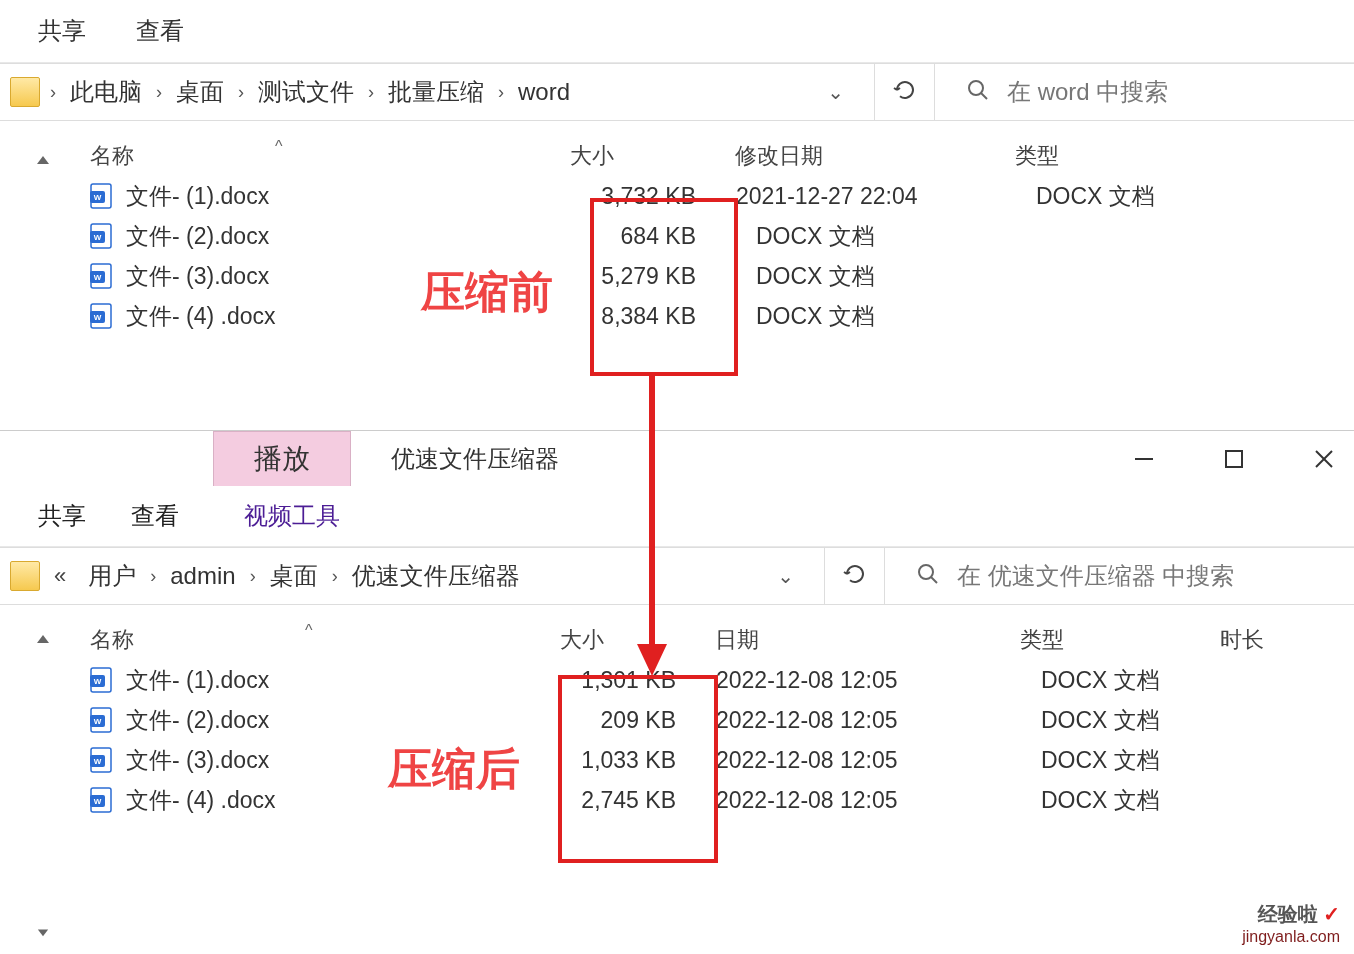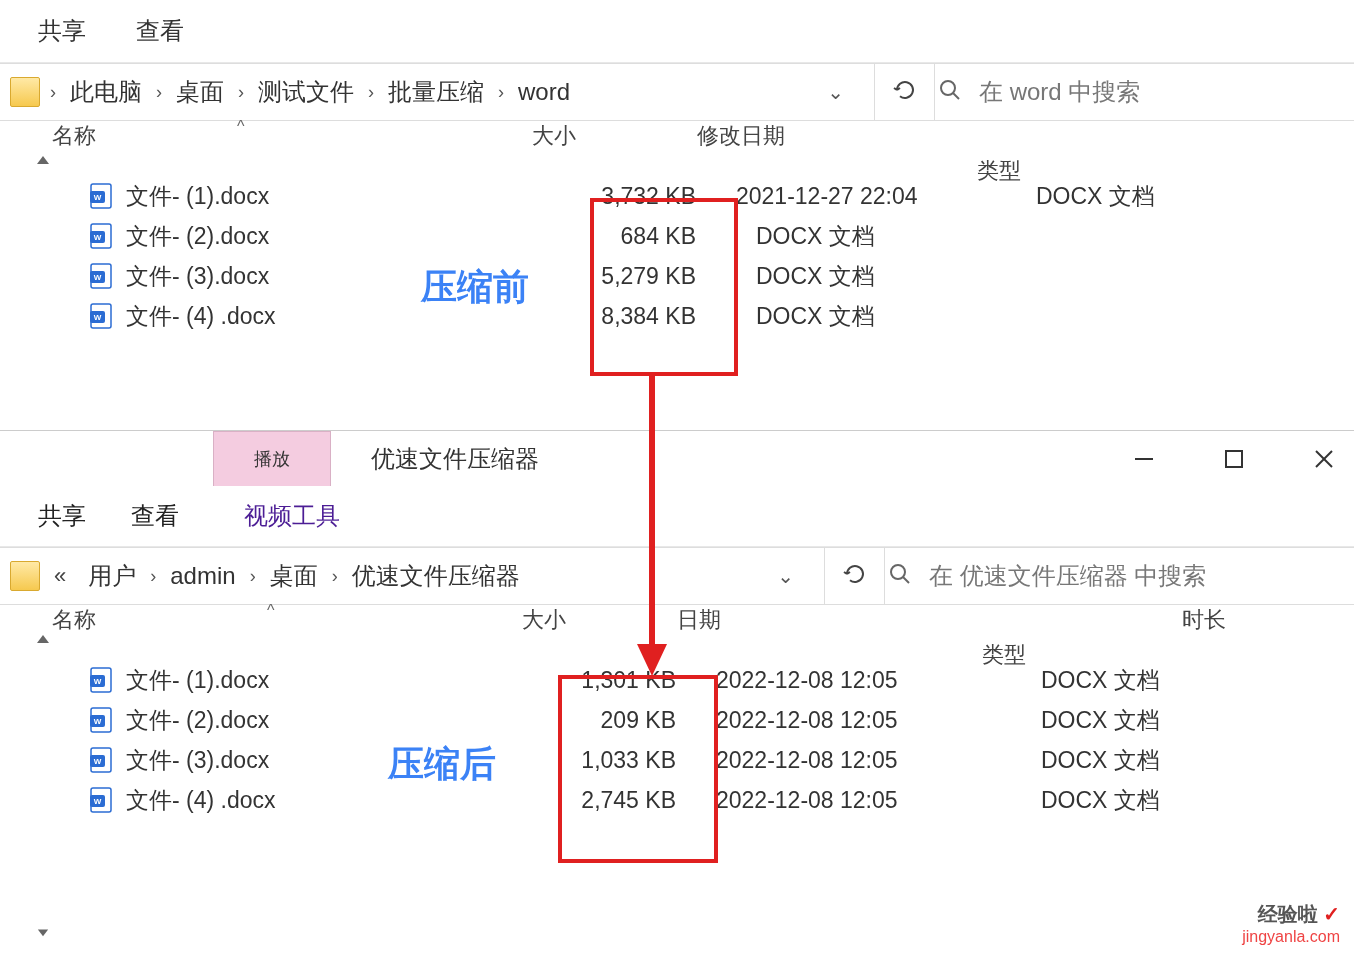--- a/index.html
+++ b/index.html
@@ -71,34 +71,34 @@
       justify-content: center;
       border-left: 1px solid #ddd;
     }
     .refresh-icon svg { width: 24px; height: 24px; }
     .search-box {
       display: flex;
       align-items: center;
       width: 420px;
       height: 100%;
       border-left: 1px solid #ddd;
-      padding: 0 4px;
+      padding: 0 32px;
       gap: 18px;
     }
     .search-icon svg { width: 22px; height: 22px; }
     .search-text { font-size: 24px; color: #777; }
     
     
     .col-headers {
       display: flex;
-      align-items: flex-start;
+      align-items: flex-end;
       height: 50px;
       font-size: 22px;
       color: #444;
-      padding-left: 52px;
+      padding-left: 90px;
     }
     .col-name { width: 480px; position: relative; }
     .col-name .sort-caret {
       position: absolute;
       left: 185px;
       top: -3px;
       font-size: 16px;
       color: #666;
     }
     .col-size { width: 165px; }
@@ -158,21 +158,21 @@
       display: flex;
       align-items: center;
       height: 100%;
     }
     .tb-play {
       background: #f4cce0;
       height: 100%;
       display: flex;
       align-items: center;
       padding: 0 40px;
-      font-size: 18px;
+      font-size: 28px;
       color: #333;
       border: 1px solid #d9b0c5;
       border-bottom: none;
     }
     .tb-title {
       padding: 0 40px;
       font-size: 24px;
       color: #333;
       height: 100%;
       display: flex;
@@ -201,23 +201,23 @@
     .ribbon2 .video-tools {
       margin-left: 20px;
       color: #4c1d95;
     }
     
     .double-arrow { font-size: 22px; color: #444; margin: 0 8px 0 4px; }
     
     
     .anno {
       position: absolute;
-      font-size: 36px;
+      font-size: 44px;
       font-weight: bold;
-      color: #3b82f6;
+      color: #ef4444;
       pointer-events: none;
     }
     .anno1 { top: 263px; left: 421px; }
     .anno2 { top: 740px; left: 388px; }
     
     
     .redbox {
       position: absolute;
       border: 4px solid #e02020;
       pointer-events: none;
@@ -238,21 +238,21 @@
     
     .watermark {
       position: absolute;
       bottom: 8px;
       right: 14px;
       text-align: right;
       font-size: 20px;
     }
     .wm-main { color: #555; font-weight: bold; }
     .wm-main .check { color: #e02020; }
-    .wm-url { font-size: 16px; color: #ef4444; }
+    .wm-url { font-size: 16px; color: #7f1d1d; }
   </style>
 </head>
 <body>
 
 <svg width="0" height="0" style="position:absolute">
   <defs>
     <g id="docx-icon">
       <rect x="1" y="1" width="20" height="24" rx="2" fill="#fff" stroke="#2b6cd3" stroke-width="1.5"></rect>
       <rect x="0" y="8" width="15" height="12" rx="2" fill="#2b6cd3"></rect>
       <text x="7.5" y="17" font-size="8" fill="#fff" text-anchor="middle" font-weight="bold">W</text>

